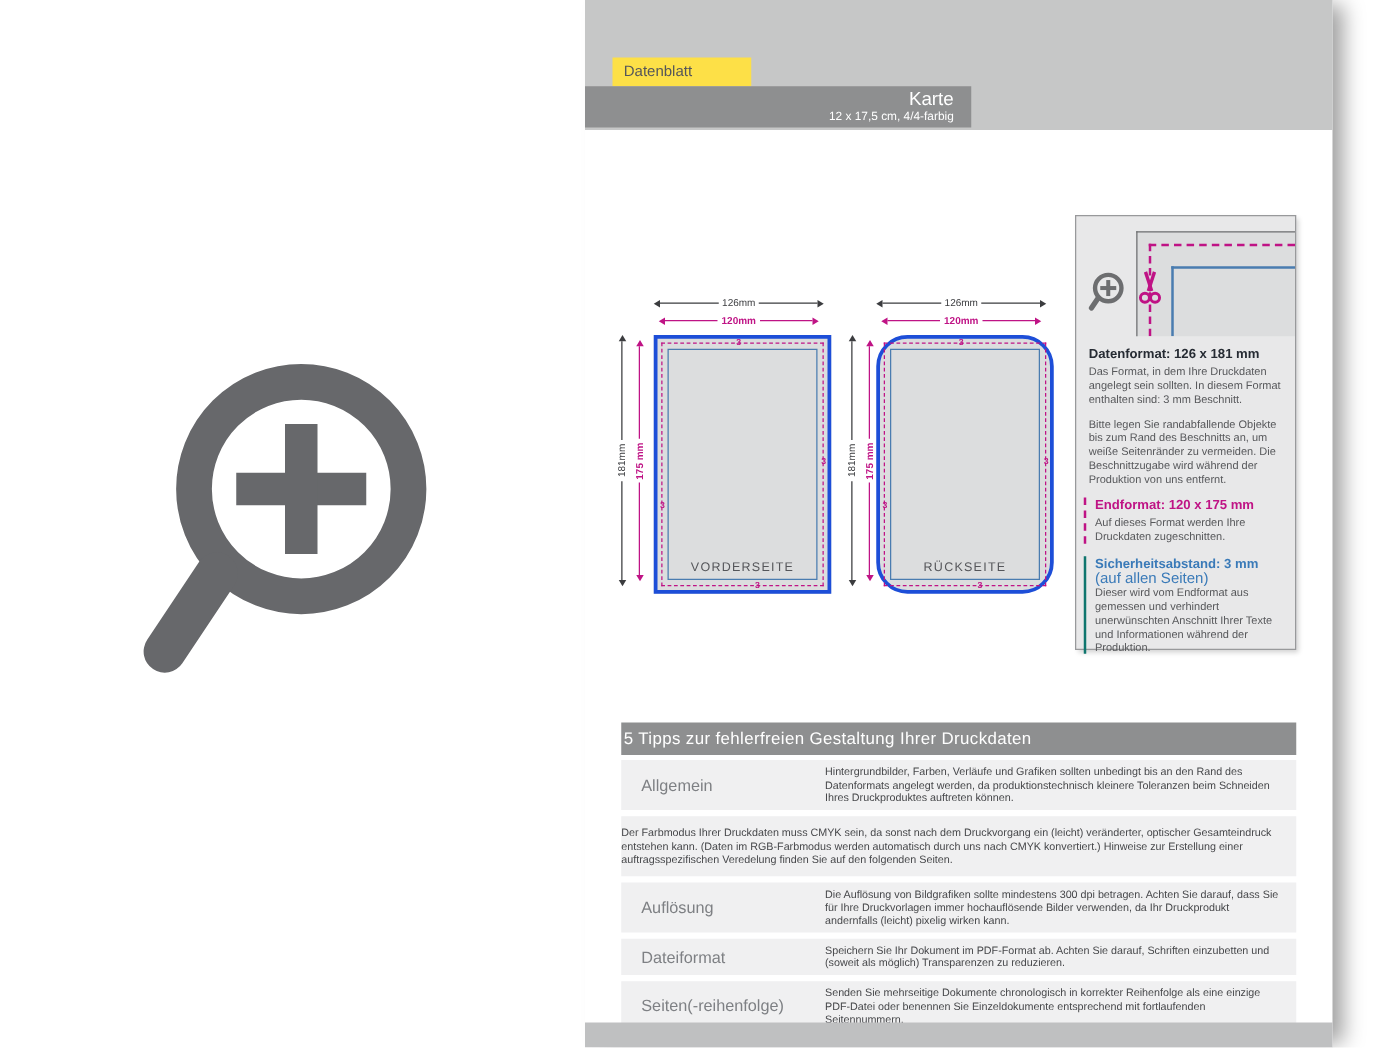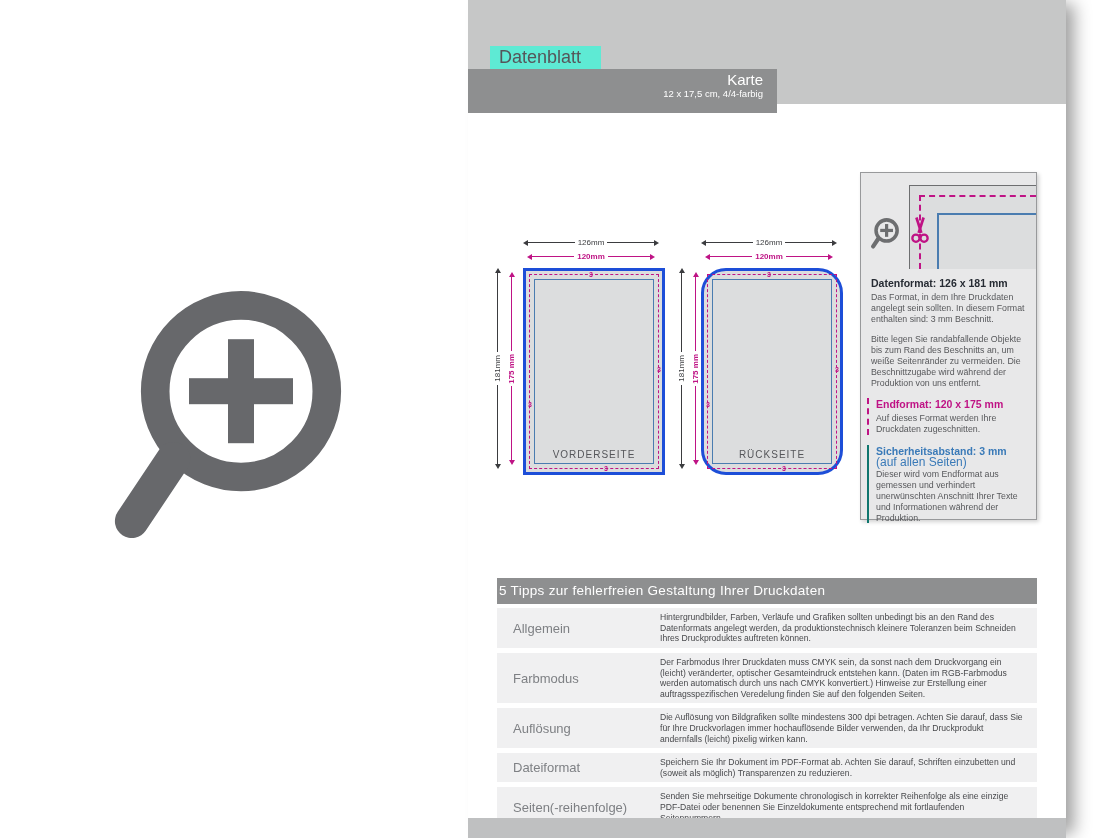--- a/index.html
+++ b/index.html
@@ -8,23 +8,23 @@
   .abs{position:absolute;}
 
   
   #left-canvas{left:0;top:0;width:468px;height:838px;background:#fff;}
   #big-zoom{left:98px;top:280px;width:260px;height:264px;}
 
   
   #page{left:468px;top:0;width:598px;height:838px;background:#fff;
         box-shadow:12px 0 16px -4px rgba(0,0,0,0.38);}
   #band{left:0;top:0;right:0;height:104px;background:#c6c7c7;}
-  #tab{left:22px;top:46px;width:102px;height:23px;background:#5eead4;color:#55565a;
-       font-size:18px;line-height:23px;padding-left:9px;}
-  #karte-bar{left:0;top:69px;width:309px;height:44px;background:#8e8f90;color:#fff;
+  #tab{left:22px;top:46px;width:102px;height:23px;background:#fde047;color:#55565a;
+       font-size:12px;line-height:23px;padding-left:9px;}
+  #karte-bar{left:0;top:69px;width:309px;height:33px;background:#8e8f90;color:#fff;
        text-align:right;padding-right:14px;box-sizing:border-box;}
   #karte-title{font-size:15px;line-height:17px;margin-top:2px;}
   #karte-sub{font-size:9.5px;line-height:11px;}
 
   
   .card{background:#dcddde;border:3px solid #1d4ed8;}
   .trim{position:absolute;inset:3px;border:1px dashed #bf1385;}
   .safe{position:absolute;inset:8px;border:1px solid #4a7cb0;}
   .side-label{position:absolute;left:0;right:0;bottom:12px;text-align:center;
       font-size:10px;letter-spacing:1px;color:#55565a;}
@@ -214,21 +214,20 @@
     </div>
   </div>
 
   <div id="tips" class="abs">
     <div id="tips-header">5 Tipps zur fehlerfreien Gestaltung Ihrer Druckdaten</div>
     <div class="tiprow" style="min-height:40px;">
       <div class="tiplabel">Allgemein</div>
       <div class="tiptext">Hintergrundbilder, Farben, Verläufe und Grafiken sollten unbedingt bis an den Rand des Datenformats angelegt werden, da produktionstechnisch kleinere Toleranzen beim Schneiden Ihres Druckproduktes auftreten können.</div>
     </div>
     <div class="tiprow" style="min-height:48px;">
-      <div class="tiplabel">Farbmodus</div>
       <div class="tiptext">Der Farbmodus Ihrer Druckdaten muss CMYK sein, da sonst nach dem Druckvorgang ein (leicht) veränderter, optischer Gesamteindruck entstehen kann. (Daten im RGB-Farbmodus werden automatisch durch uns nach CMYK konvertiert.) Hinweise zur Erstellung einer auftragsspezifischen Veredelung finden Sie auf den folgenden Seiten.</div>
     </div>
     <div class="tiprow" style="min-height:36px;">
       <div class="tiplabel">Auflösung</div>
       <div class="tiptext">Die Auflösung von Bildgrafiken sollte mindestens 300 dpi betragen. Achten Sie darauf, dass Sie für Ihre Druckvorlagen immer hochauflösende Bilder verwenden, da Ihr Druckprodukt andernfalls (leicht) pixelig wirken kann.</div>
     </div>
     <div class="tiprow" style="min-height:26px;">
       <div class="tiplabel">Dateiformat</div>
       <div class="tiptext">Speichern Sie Ihr Dokument im PDF-Format ab. Achten Sie darauf, Schriften einzubetten und (soweit als möglich) Transparenzen zu reduzieren.</div>
     </div>

